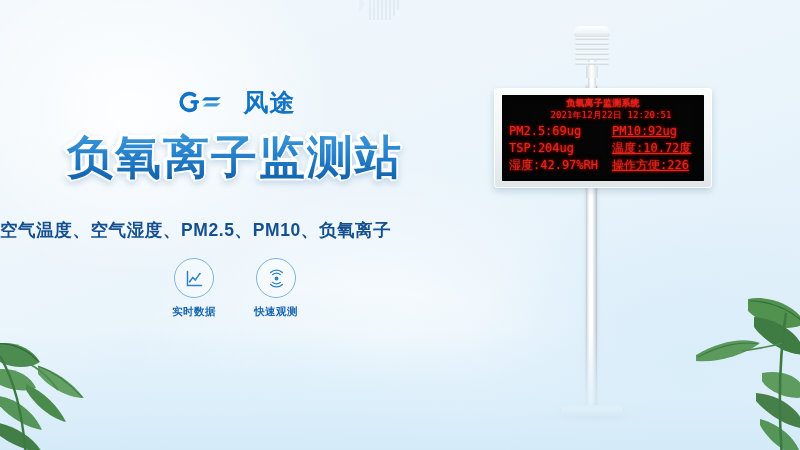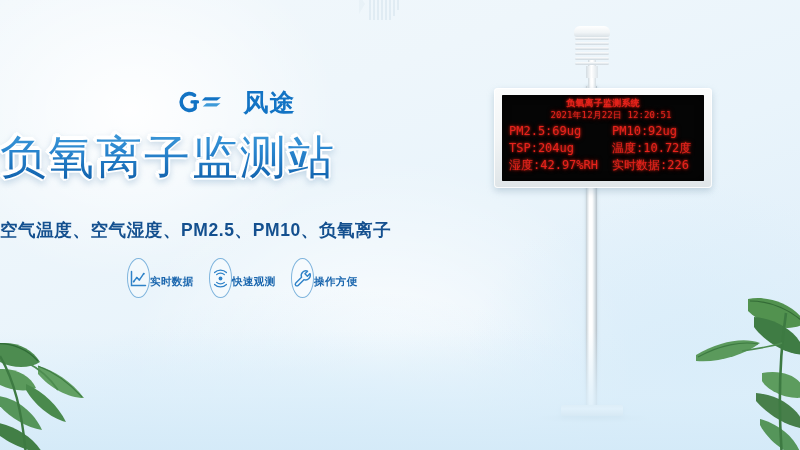--- a/index.html
+++ b/index.html
@@ -76,22 +76,23 @@
     font-size: 25px;
     font-weight: 700;
     color: #1273c4;
     letter-spacing: 1px;
     line-height: 1;
   }
 
   .headline {
     position: absolute;
     left: 0; right: 0; top: 130px;
+    text-align: center;
     font-size: 46px;
-    font-weight: 400;
+    font-weight: 700;
     letter-spacing: 2px;
     line-height: 1.18;
     color: #1669b8;
     background: linear-gradient(to bottom, #3f9ad8 0%, #2a86cf 38%, #0e5da8 100%);
     -webkit-background-clip: text;
     background-clip: text;
     -webkit-text-fill-color: transparent;
     -webkit-text-stroke: 0px transparent;
     filter: drop-shadow(1.5px 1.5px 0 #ffffff) drop-shadow(-1.2px -1.2px 0 #ffffff)
             drop-shadow(1.5px -1.2px 0 #ffffff) drop-shadow(-1.2px 1.5px 0 #ffffff)
@@ -112,20 +113,21 @@
   .features {
     position: absolute;
     left: 0; right: 0; top: 258px;
     display: flex;
     justify-content: center;
     gap: 30px;
   }
   .feature {
     width: 52px;
     display: flex;
+    flex-direction: column;
     align-items: center;
     justify-content: space-between;
   }
   .feature-circle {
     width: 38px; height: 38px;
     border-radius: 50%;
     border: 1.4px solid #7fb4dd;
     display: flex;
     align-items: center;
     justify-content: center;
@@ -236,21 +238,21 @@
   }
   .led-grid {
     position: absolute;
     left: 7px; top: 30px;
     width: 190px;
     display: grid;
     grid-template-columns: 93px 97px;
     row-gap: 5px;
   }
   .led-cell { font-size: 12px; letter-spacing: 0px; }
-  .led-cell.c2 { padding-left: 10px; }
+  .led-cell.c2 { padding-left: 10px; text-decoration: underline; }
 
   
   .leaf-left  { position: absolute; left: -8px; bottom: -6px; }
   .leaf-right { position: absolute; right: -6px; bottom: -8px; }
 </style>
 </head>
 <body>
 
 <div id="stage">
 
@@ -313,28 +315,20 @@
             <path d="M7.6 7.6 A6.2 6.2 0 0 1 16.4 7.6" fill="none" stroke="#2f82c8" stroke-width="1.5" stroke-linecap="round"></path>
             <path d="M5.2 5.2 A9.6 9.6 0 0 1 18.8 5.2" fill="none" stroke="#2f82c8" stroke-width="1.4" stroke-linecap="round"></path>
             <path d="M7.6 16.4 A6.2 6.2 0 0 0 16.4 16.4" fill="none" stroke="#2f82c8" stroke-width="1.5" stroke-linecap="round"></path>
             <path d="M5.2 18.8 A9.6 9.6 0 0 0 18.8 18.8" fill="none" stroke="#2f82c8" stroke-width="1.4" stroke-linecap="round"></path>
           </svg>
         </div>
         <div class="feature-label">快速观测</div>
       </div>
 
 
-      <div class="feature">
-        <div class="feature-circle">
-          <svg width="21" height="21" viewBox="0 0 24 24">
-            <path d="M17.8 3.6 A5.4 5.4 0 0 0 10.9 10.6 L4.3 17.2 A1.9 1.9 0 0 0 7 19.9 L13.6 13.3 A5.4 5.4 0 0 0 20.6 6.4 L17.6 9.4 L14.8 6.6 Z" fill="none" stroke="#2f82c8" stroke-width="1.6" stroke-linejoin="round"></path>
-          </svg>
-        </div>
-        <div class="feature-label">操作方便</div>
-      </div>
 
     </div>
   </div>
 
   <div class="station">
 
     <div class="base-shadow"></div>
     <div class="pole"></div>
     <div class="pole-upper"></div>
     <div class="base-plate"></div>
@@ -353,21 +347,21 @@
     <div class="display-frame">
       <div class="display-screen">
         <div class="led led-title">负氧离子监测系统</div>
         <div class="led led-datetime">2021年12月22日 12:20:51</div>
         <div class="led-grid">
           <div class="led led-cell c1">PM2.5:69ug</div>
           <div class="led led-cell c2">PM10:92ug</div>
           <div class="led led-cell c1">TSP:204ug</div>
           <div class="led led-cell c2">温度:10.72度</div>
           <div class="led led-cell c1">湿度:42.97%RH</div>
-          <div class="led led-cell c2">实时数据:226</div>
+          <div class="led led-cell c2">操作方便:226</div>
         </div>
       </div>
     </div>
   </div>
 
   <div class="ground-haze"></div>
 
   <svg class="leaf-left" width="130" height="130" viewBox="0 0 130 130">
     <g>
       <path d="M2 18 C22 14, 40 22, 48 36 C36 44, 14 42, 2 32 Z" fill="#4d8c50"></path>

